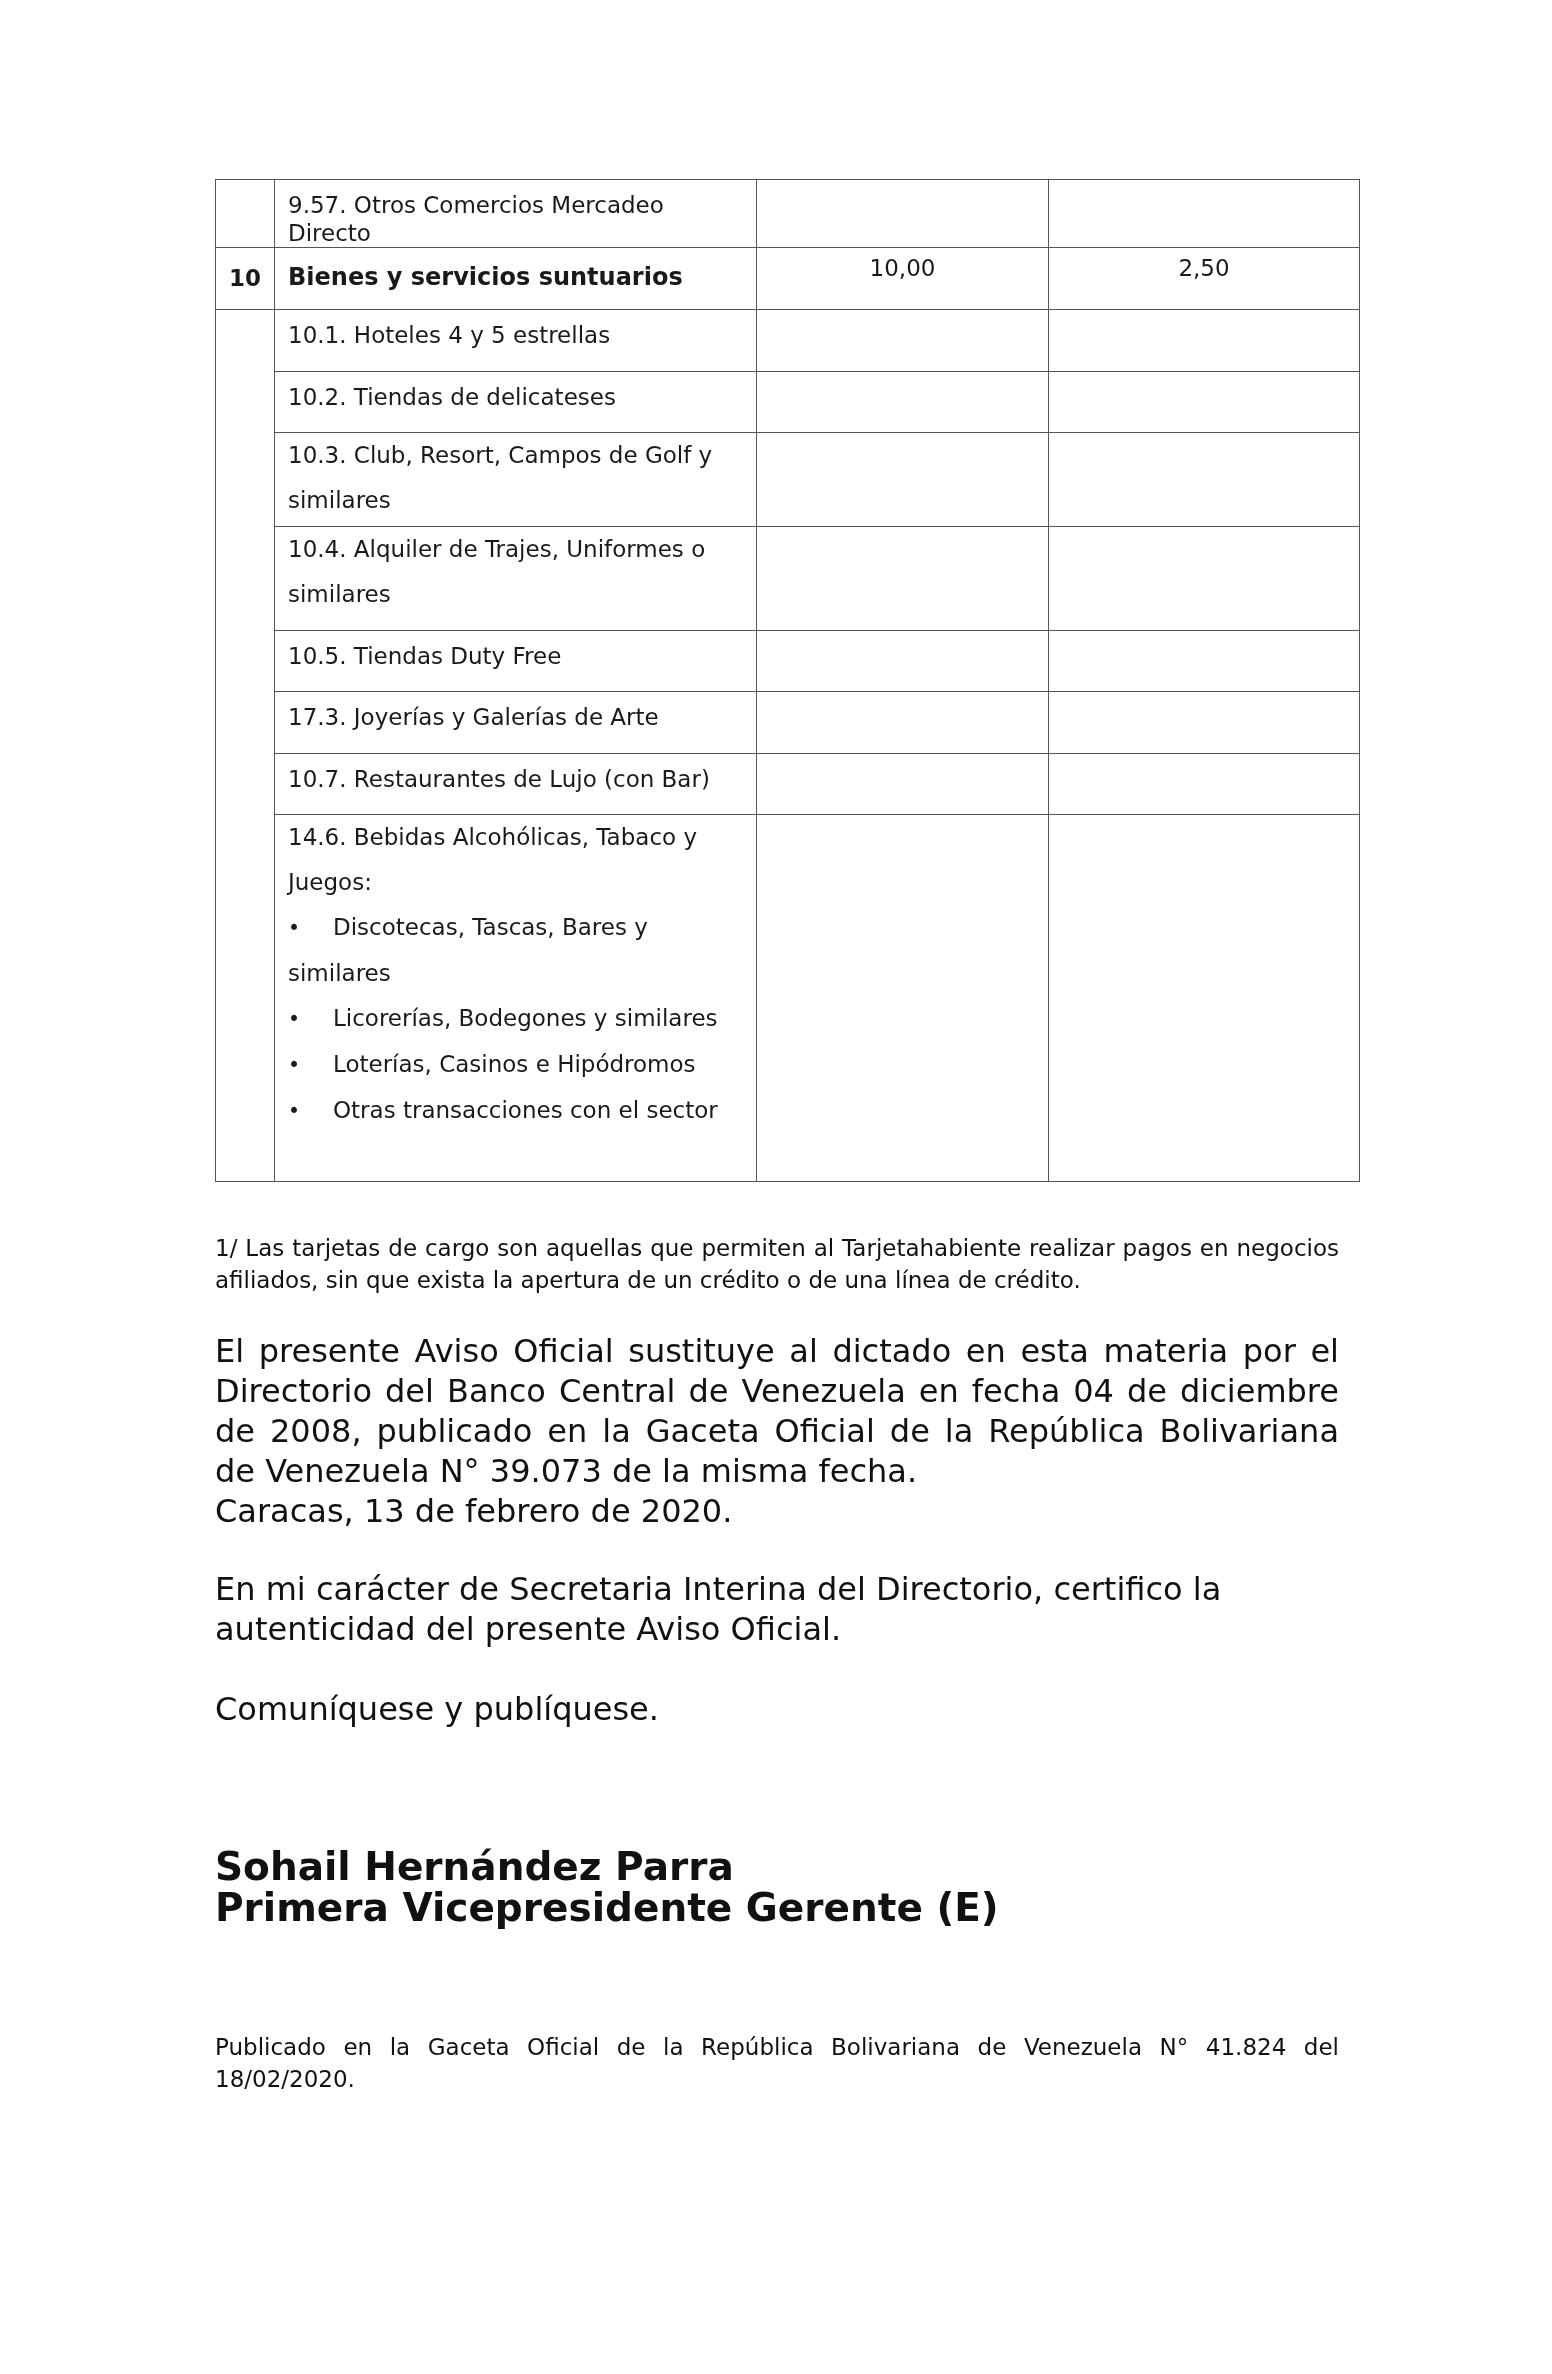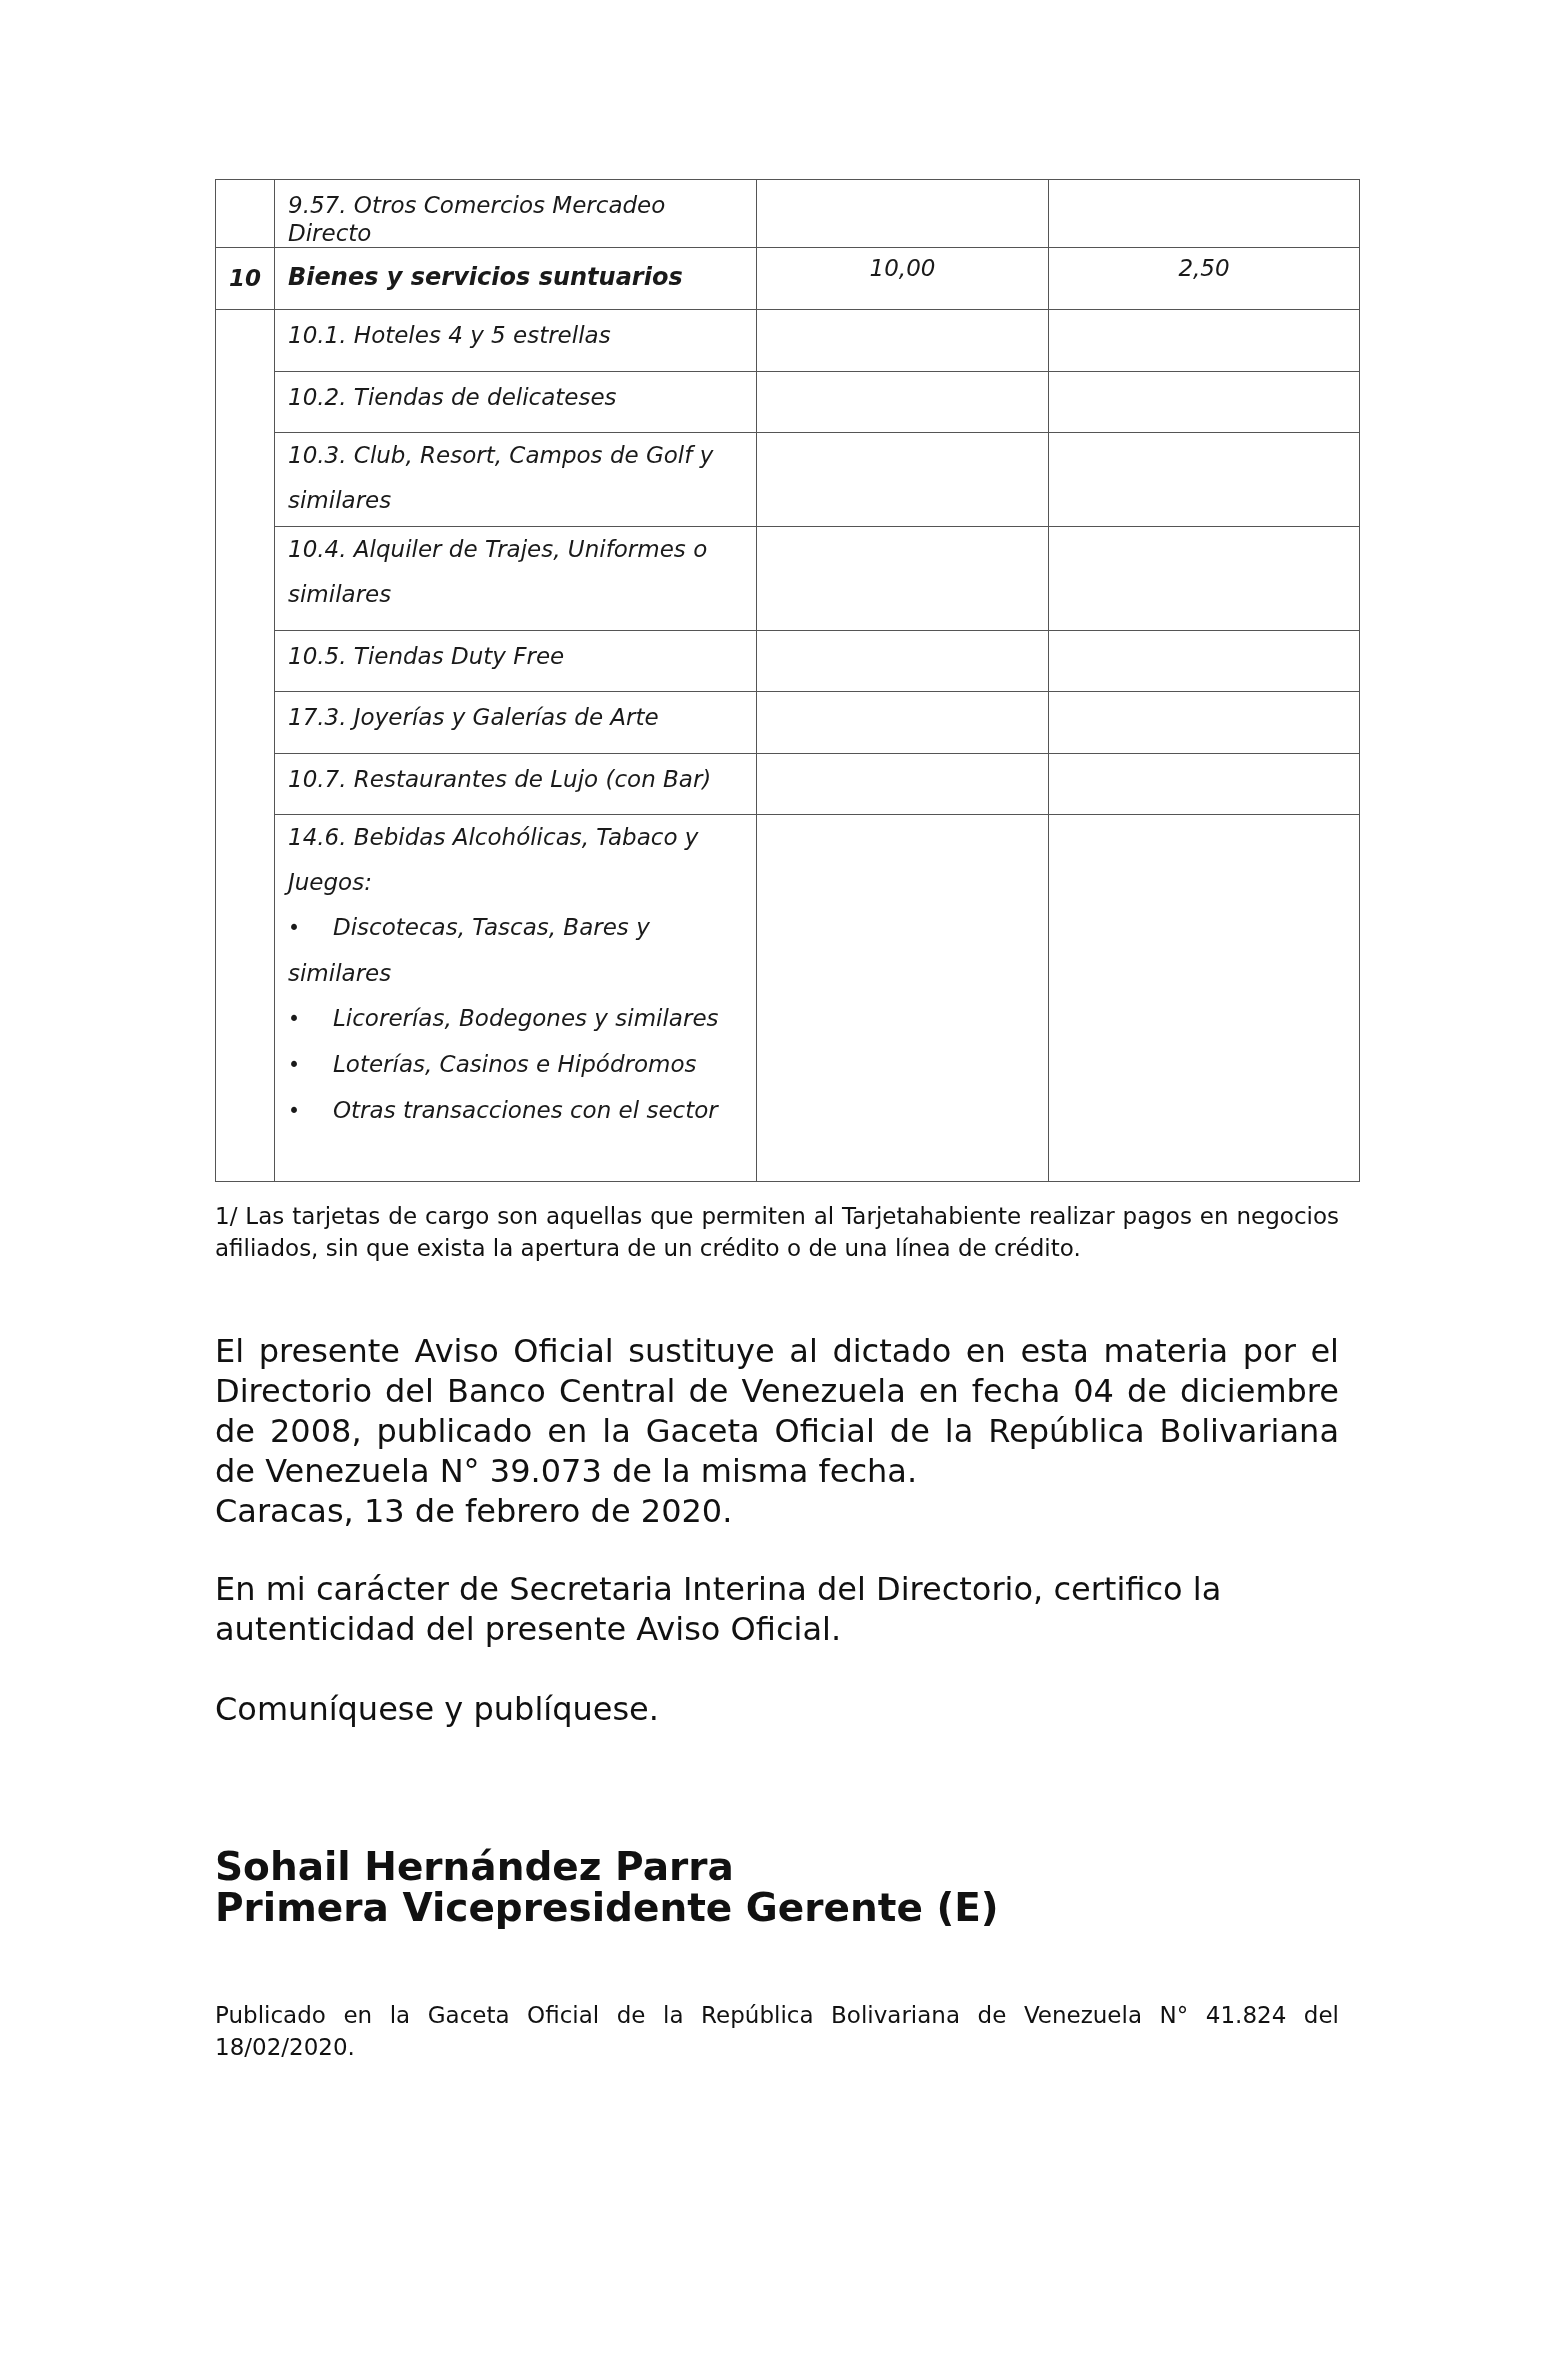--- a/index.html
+++ b/index.html
@@ -22,21 +22,20 @@
       width: 1145px;
       border-collapse: collapse;
       table-layout: fixed;
     }
     #tbl td {
       border: 1.9px solid #555555;
       vertical-align: top;
       padding: 0;
       font-size: 23px;
       color: #1a1a1a;
-      font-style: italic;
     }
     #tbl col.c1 { width: 59px; }
     #tbl col.c2 { width: 482px; }
     #tbl col.c3 { width: 292px; }
     #tbl col.c4 { width: 311px; }
     .cell-text {
       padding: 7.4px 9.3px 0 13px;
       line-height: 45px;
     }
     .cell-text.single { line-height: 28px; padding-top: 11px; }
@@ -64,20 +63,21 @@
     .text-block {
       position: absolute;
       left: 215px;
       width: 1124px;
       text-align: justify;
     }
     .small {
       font-size: 23px;
       line-height: 32px;
       color: #111;
+      margin-top: 32px;
     }
     .large {
       font-size: 32px;
       line-height: 40px;
       color: #111;
     }
     .sig {
       font-weight: bold;
       font-size: 39px;
       line-height: 41px;

